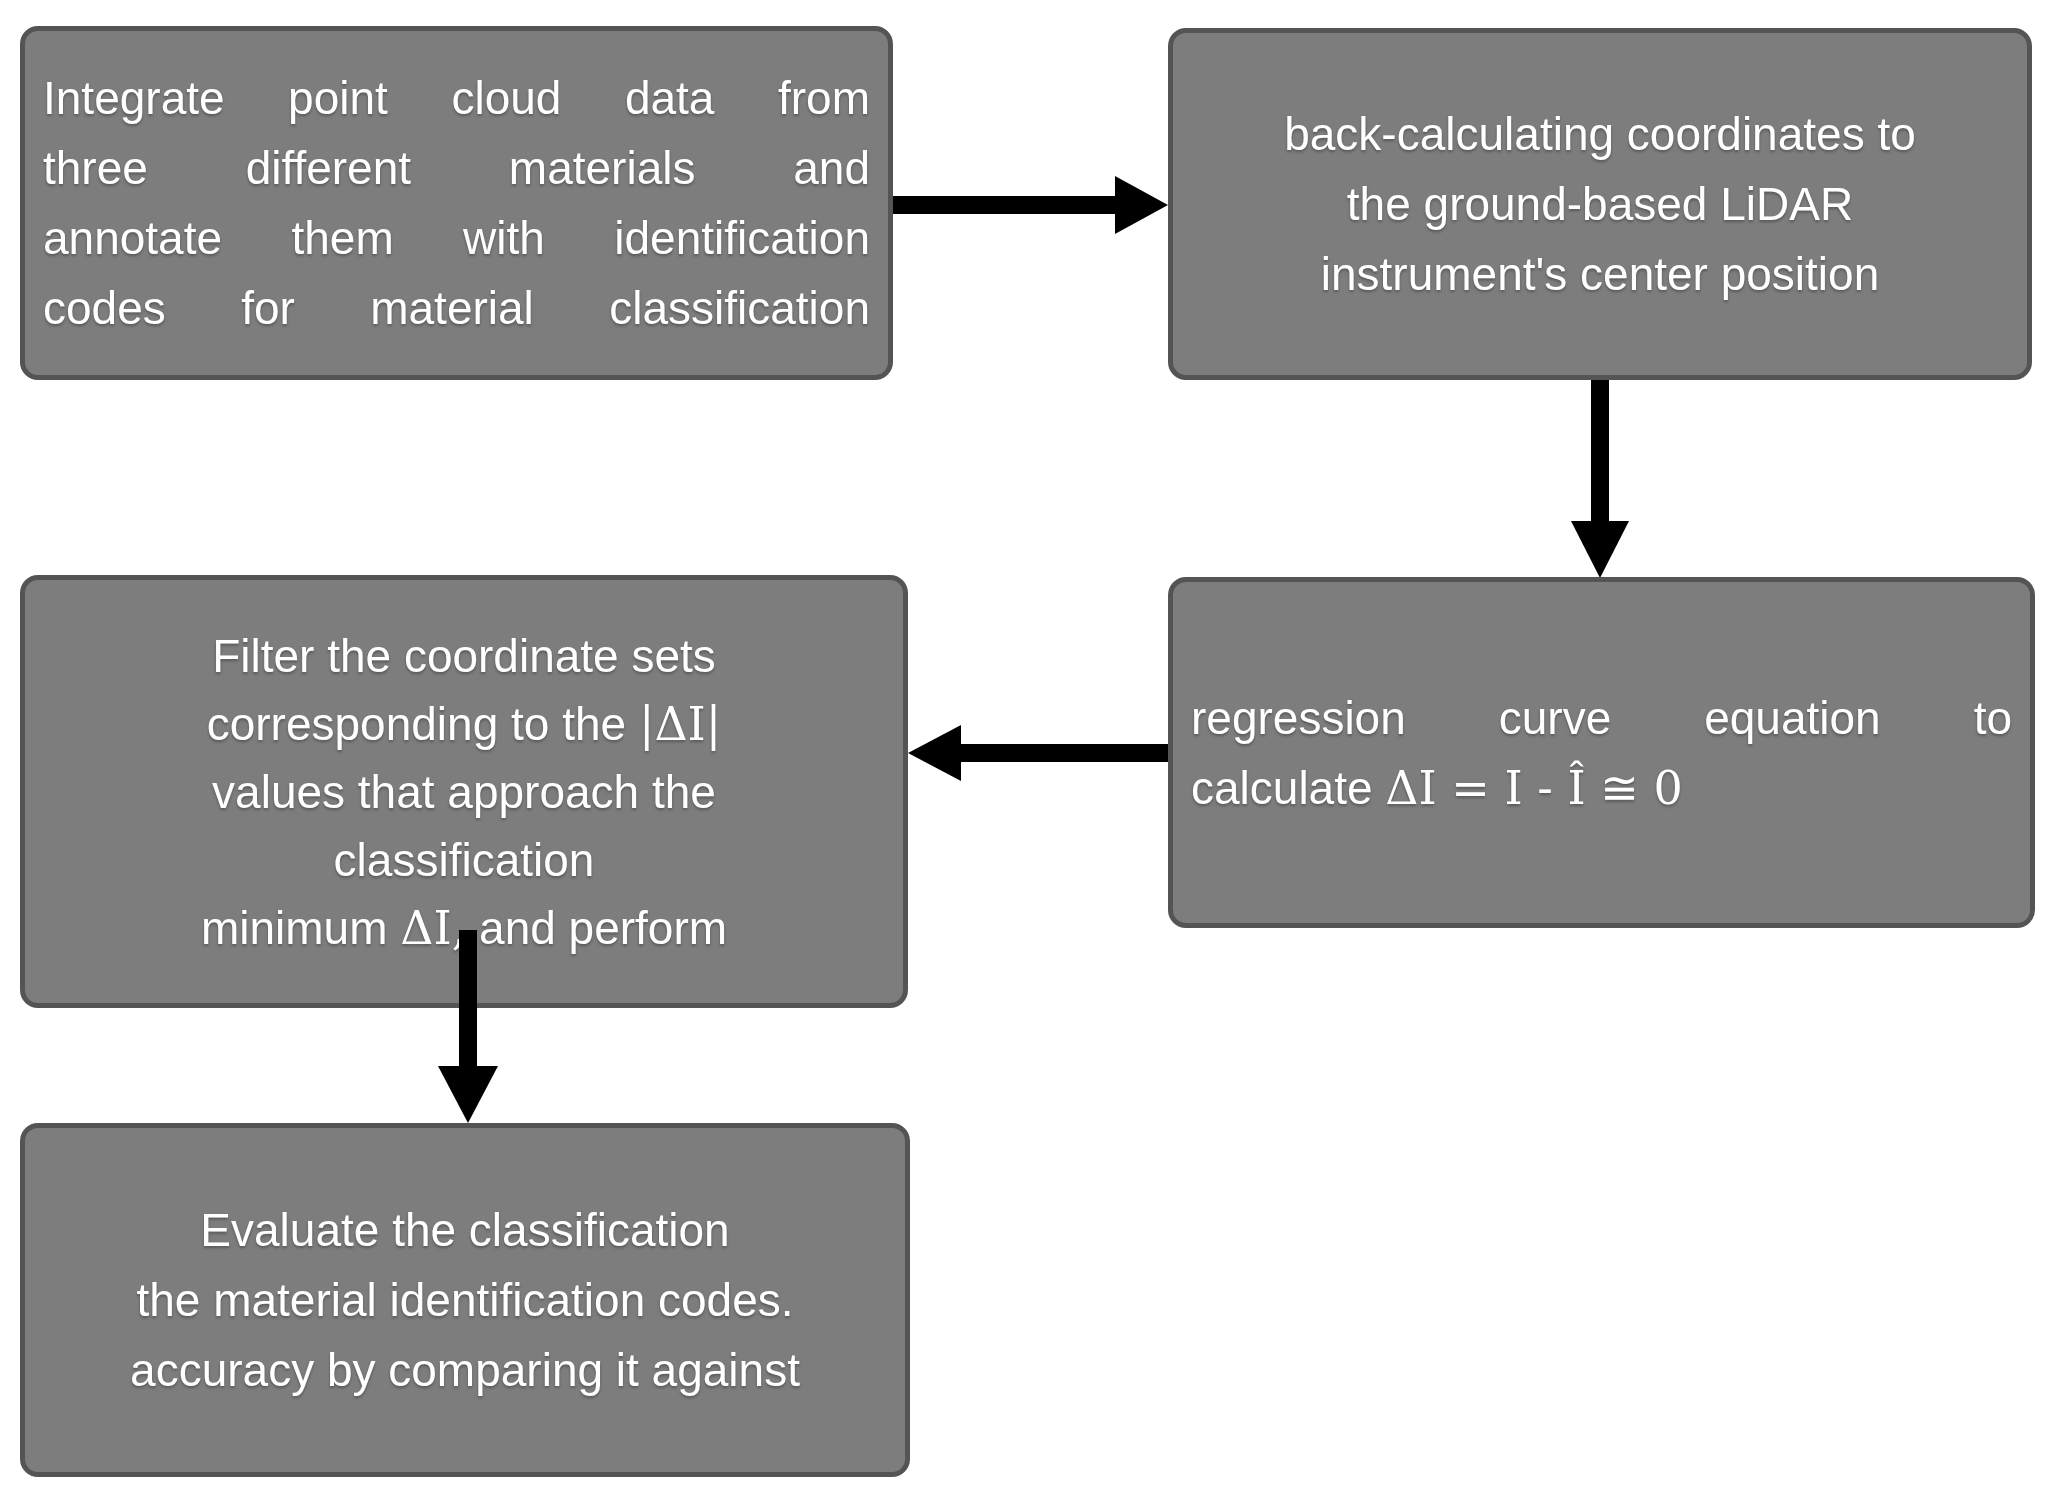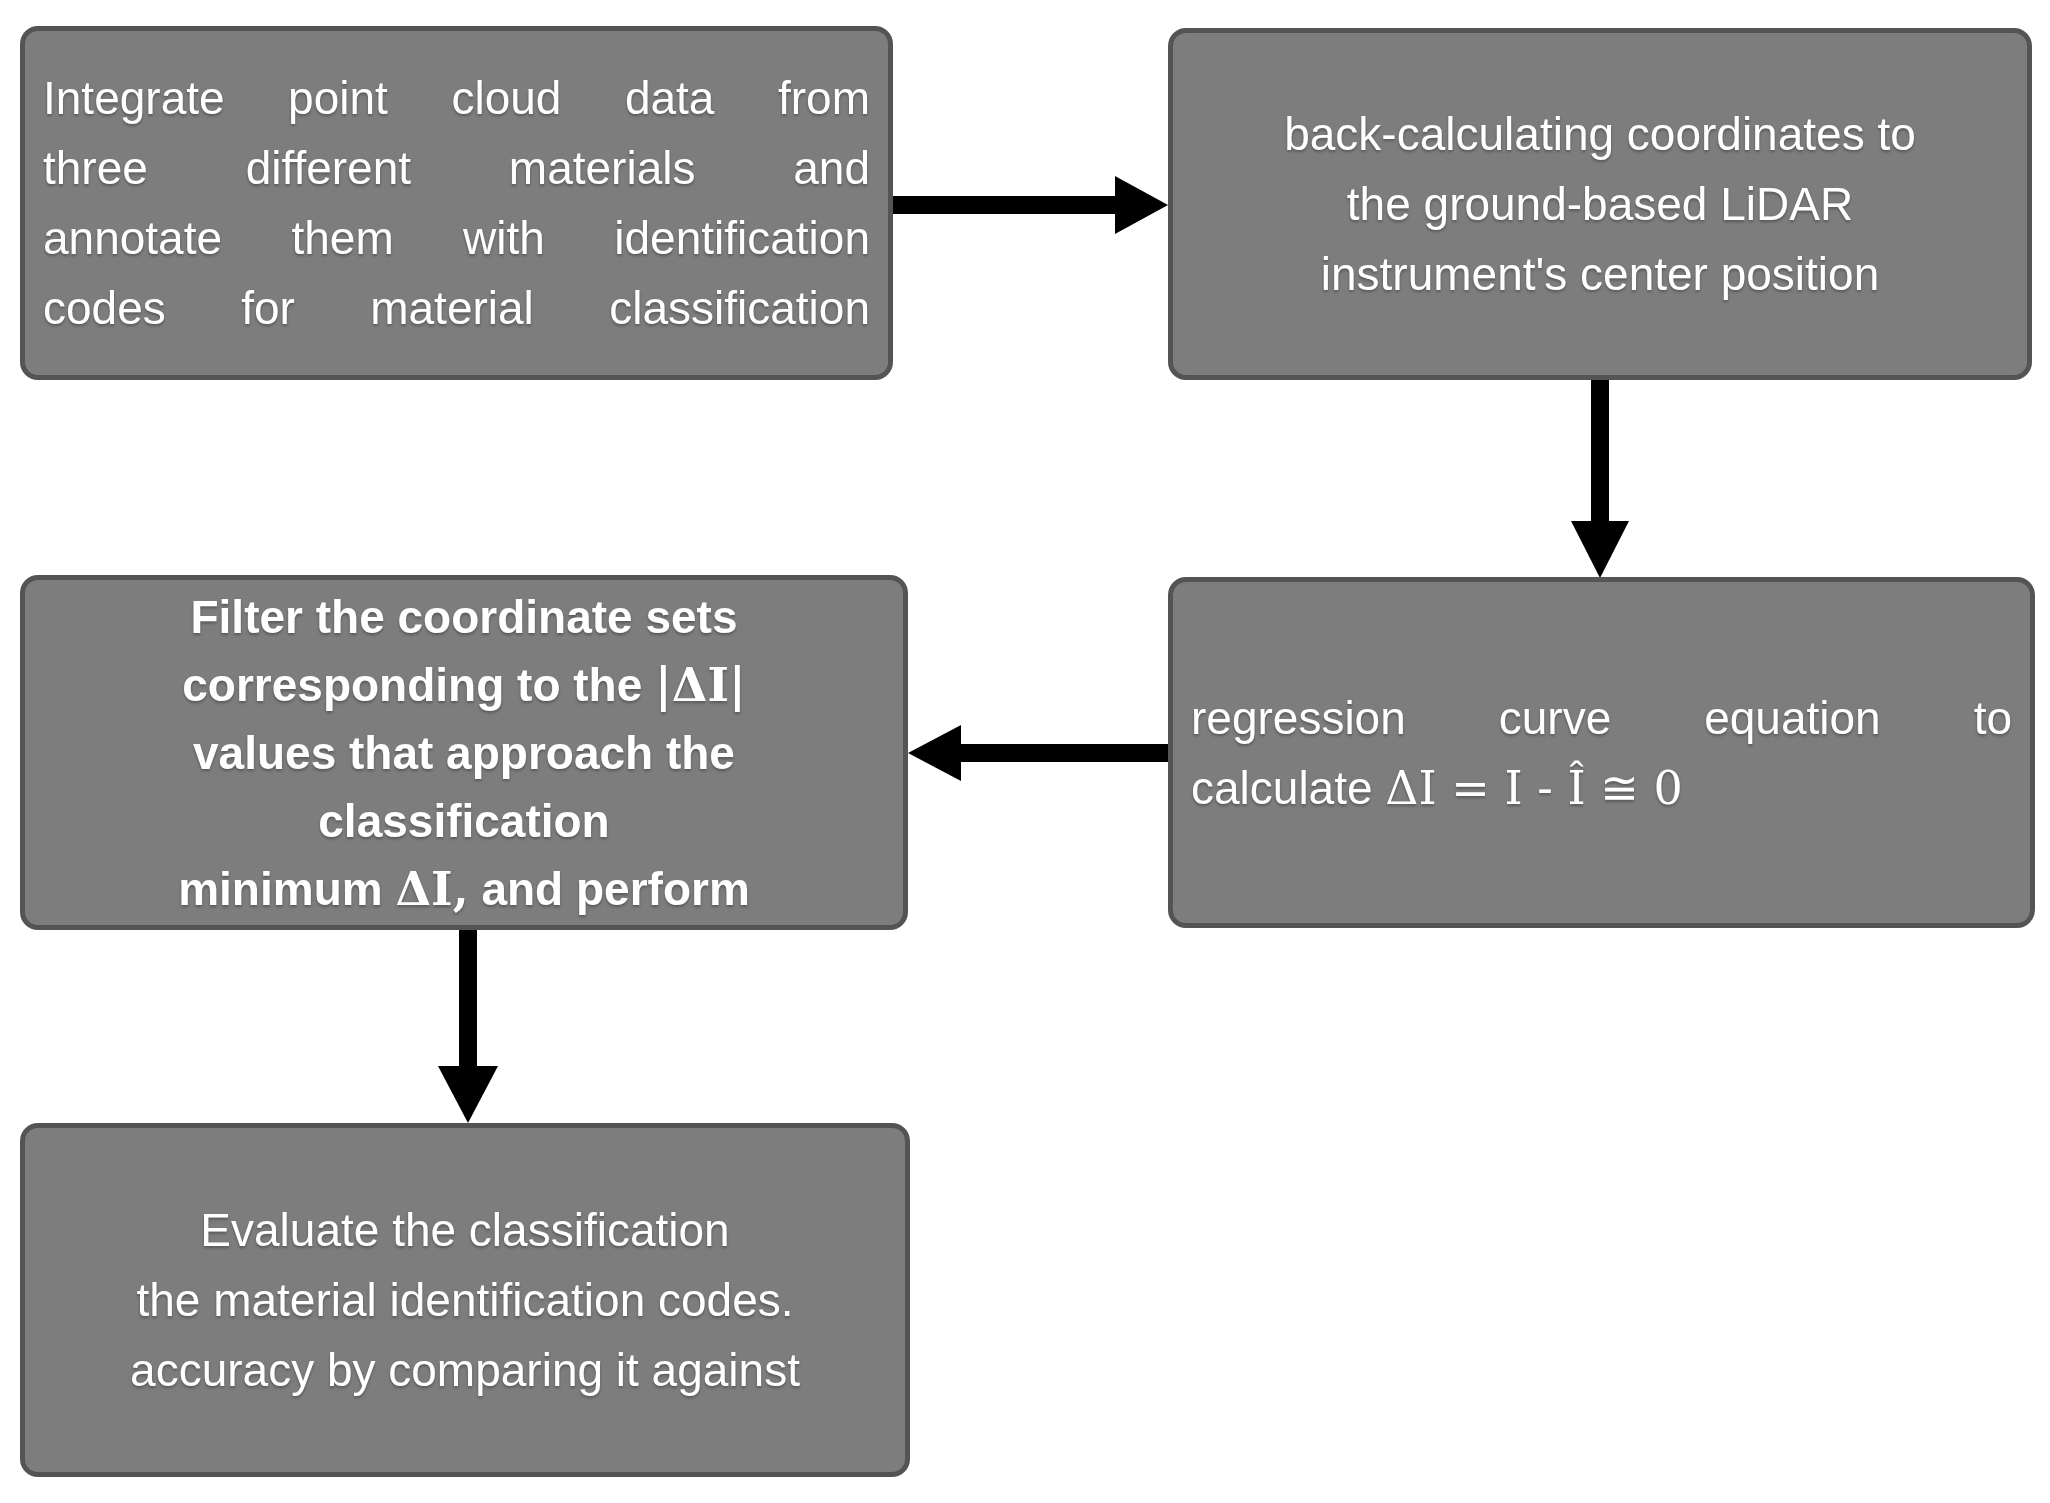--- a/index.html
+++ b/index.html
@@ -30,21 +30,21 @@
   .just   { text-align: justify; text-align-last: justify; }
   .center { text-align: center; }
   .left   { text-align: left; text-align-last: left; }
   
   .m   { font-family: "DejaVu Serif", serif; }
   .mi  { font-family: "DejaVu Serif", serif; font-style: italic; }
   .mbi { font-family: "DejaVu Serif", serif; font-style: italic; font-weight: 600; }
   
   #box-integrate  { left: 20px;   top: 26px;   width: 873px; height: 354px; }
   #box-distance   { left: 1168px; top: 28px;   width: 864px; height: 352px; }
-  #box-filter     { left: 20px;   top: 575px;  width: 888px; height: 355px; line-height: 68px; font-weight: bold; }
+  #box-filter     { left: 20px;   top: 575px;  width: 888px; height: 433px; line-height: 68px; }
   #box-substitute { left: 1168px; top: 577px;  width: 867px; height: 351px; }
   #box-evaluate   { left: 20px;   top: 1123px; width: 890px; height: 354px; }
   .arrow { position: absolute; }
   .arrow * { fill: #000000; }
 </style>
 </head>
 <body>
 
 <div class="canvas">
 

